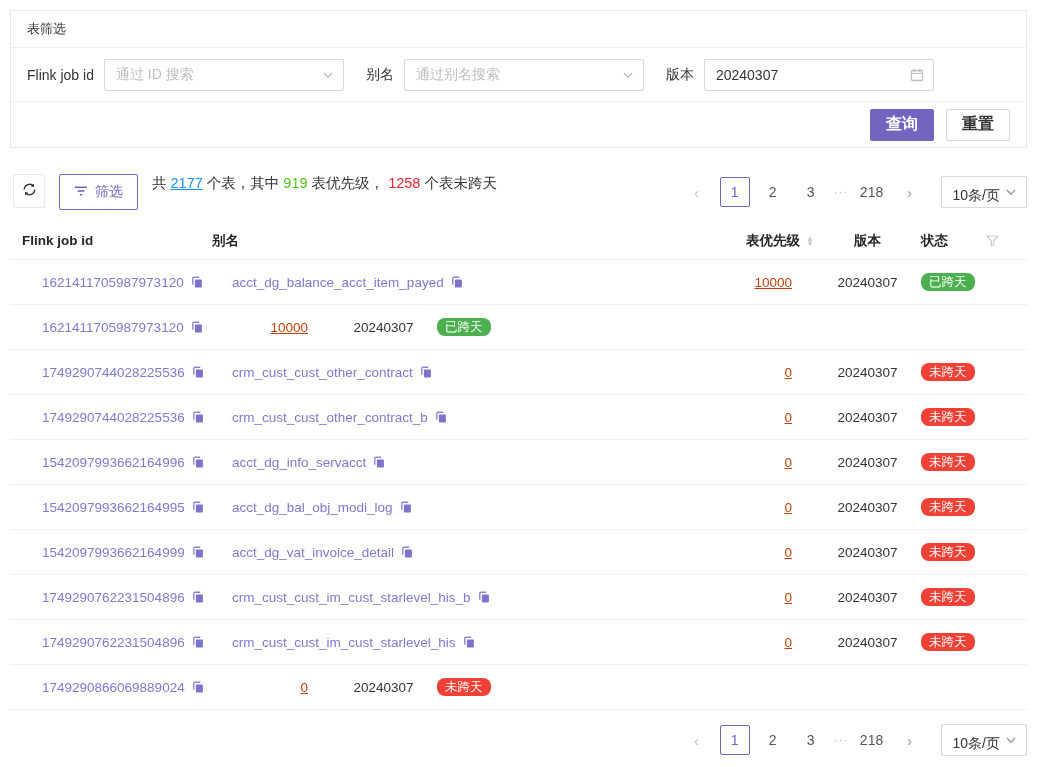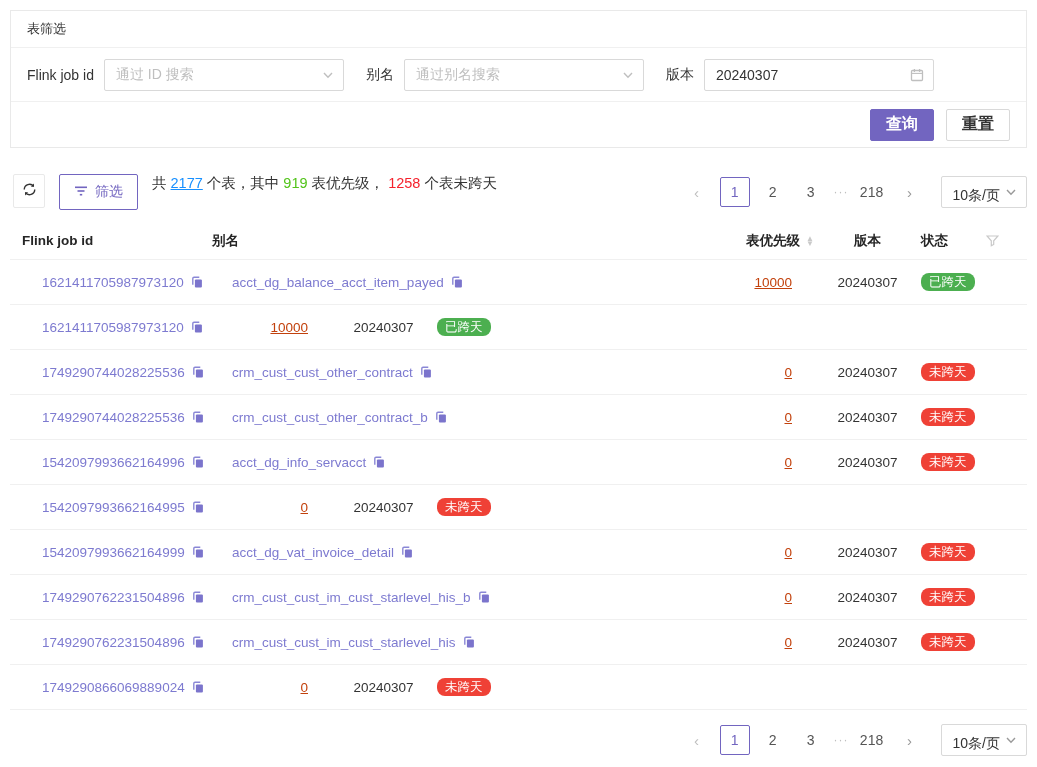--- a/index.html
+++ b/index.html
@@ -323,20 +323,29 @@
   <div class="t-row">
     <div class="cell cell-id">
       <a class="link">1542097993662164995</a>
       <span class="copy-icon">
         <svg width="14" height="14" viewBox="0 0 16 16">
               <path d="M10.6 2.6 H4.6 A1.4 1.4 0 0 0 3.2 4 v7" fill="none" stroke="#8a87d6" stroke-width="1.6"></path>
               <rect x="5.6" y="5" width="8" height="9.4" rx="1.2" fill="#7b74cc"></rect>
             </svg>
       </span>
     </div>
+    <div class="cell cell-alias">
+      <a class="link">acct_dg_bal_obj_modi_log</a>
+      <span class="copy-icon">
+        <svg width="14" height="14" viewBox="0 0 16 16">
+              <path d="M10.6 2.6 H4.6 A1.4 1.4 0 0 0 3.2 4 v7" fill="none" stroke="#8a87d6" stroke-width="1.6"></path>
+              <rect x="5.6" y="5" width="8" height="9.4" rx="1.2" fill="#7b74cc"></rect>
+            </svg>
+      </span>
+    </div>
     <div class="cell cell-priority">0</div>
     <div class="cell cell-version">20240307</div>
     <div class="cell cell-status">
       <span class="badge badge-red">未跨天</span>
     </div>
   </div>
 
   <div class="t-row">
     <div class="cell cell-id">
       <a class="link">1542097993662164999</a>

